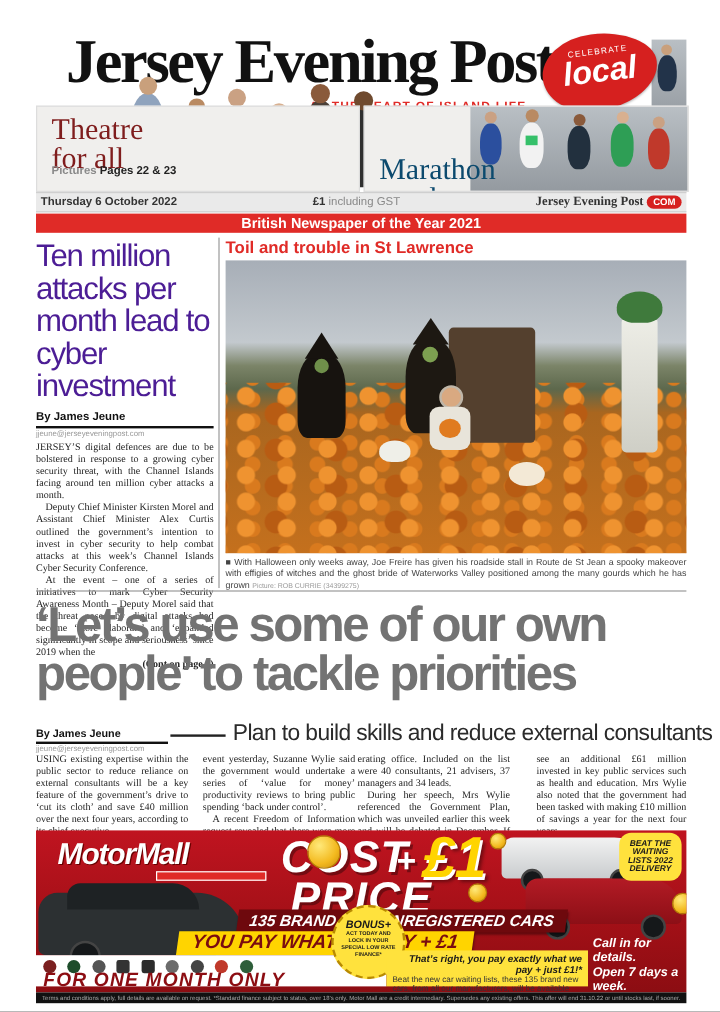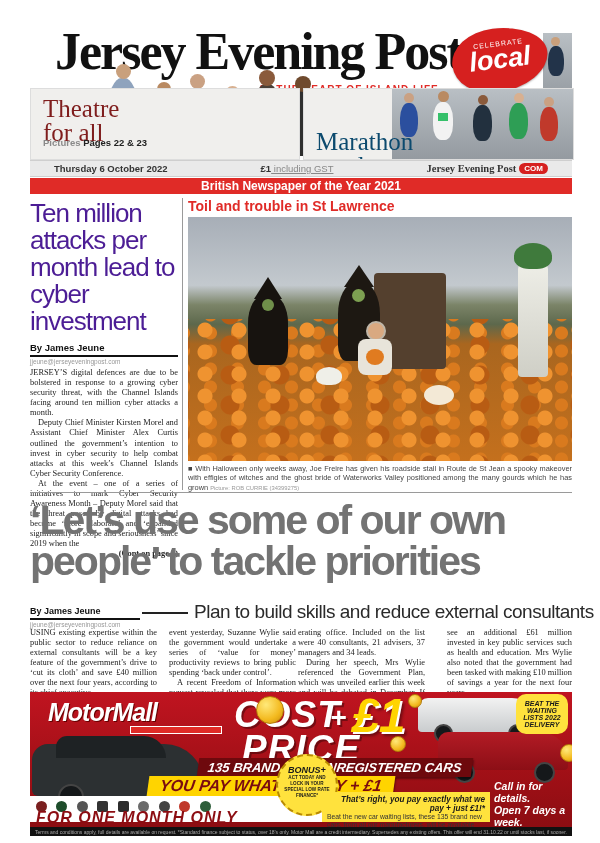--- a/index.html
+++ b/index.html
@@ -16,21 +16,21 @@
   .local-badge .big{font-size:27px;font-weight:700;font-style:italic;line-height:.9;}
   .person{position:absolute;border-radius:45% 45% 40% 40%;}
   .head{position:absolute;border-radius:50%;}
   
   .teaser{background:#f0efed;border:1px solid #ddd;}
   .teaser-title{font-family:"Liberation Serif",serif;font-size:25px;line-height:.95;font-weight:400;}
   .teaser-pages{font-size:9.5px;font-weight:700;color:#222;}
   .teaser-kicker{font-weight:700;}
   
   .datebar{background:#eaeaea;border-top:1px solid #cfcfcf;border-bottom:1px solid #cfcfcf;
-           display:flex;align-items:center;justify-content:space-between;font-size:9.5px;color:#333;padding:0 24px;box-sizing:border-box;}
+           display:flex;align-items:center;justify-content:space-between;font-size:9.5px;color:#333;padding:0 4px;box-sizing:border-box;}
   .compill{background:#d6201f;color:#fff;font-weight:700;font-size:8px;border-radius:7px;padding:1px 5px;margin-left:3px;}
   .award{background:#e02b27;color:#fff;font-weight:700;font-size:12px;display:flex;align-items:center;justify-content:center;}
   
   .h1-left{font-size:26px;line-height:1.04;letter-spacing:-1px;color:#4c1d95;font-weight:400;}
   .byline{font-size:9.5px;font-weight:700;color:#111;border-bottom:2px solid #111;padding-bottom:2px;}
   .email{font-size:6.5px;color:#999;margin-top:2px;}
   .body-copy{font-family:"Liberation Serif",serif;font-size:8.4px;line-height:1.2;color:#222;text-align:justify;}
   .body-copy p{margin:0;}
   .body-copy p.ind{text-indent:8px;}
   .cont{font-weight:700;text-align:right;font-family:"Liberation Serif",serif;font-size:8.4px;}
@@ -137,21 +137,21 @@
     </div>
     <div class="abs teaser-title" style="left:12px;top:8px;color:#0c4a6e;width:100px;margin-top:33px;">Marathon results</div>
     <div class="abs teaser-pages" style="left:12px;top:50px;margin-top:28px;">
       <span class="teaser-kicker" style="color:#c5262c;">Sport</span>
       <span>Pages 40 &amp; 41</span>
     </div>
   </div>
 
   <div class="abs datebar" style="left:30px;top:160px;width:542px;height:17px;">
     <span style="font-weight:700;">Thursday 6 October 2022</span>
-    <span><b>£1</b><span style="color:#888;text-decoration:underline;"> including GST</span></span>
+    <span><b>£1</b><span style="color:#888;"> including GST</span></span>
     <span style="display:flex;align-items:center;">
       <span class="serif" style="font-weight:700;font-size:10.5px;">Jersey Evening Post</span>
       <span class="compill">COM</span>
     </span>
   </div>
   <div class="abs award" style="left:30px;top:178px;width:542px;height:16px;">British Newspaper of the Year 2021</div>
 
   <div class="abs h1-left" style="left:30px;top:200px;width:150px;">Ten million attacks per month lead to cyber investment</div>
   <div class="abs byline" style="left:30px;top:342px;width:148px;">By James Jeune</div>
   <div class="abs email" style="left:30px;top:356px;">jjeune@jerseyeveningpost.com</div>

